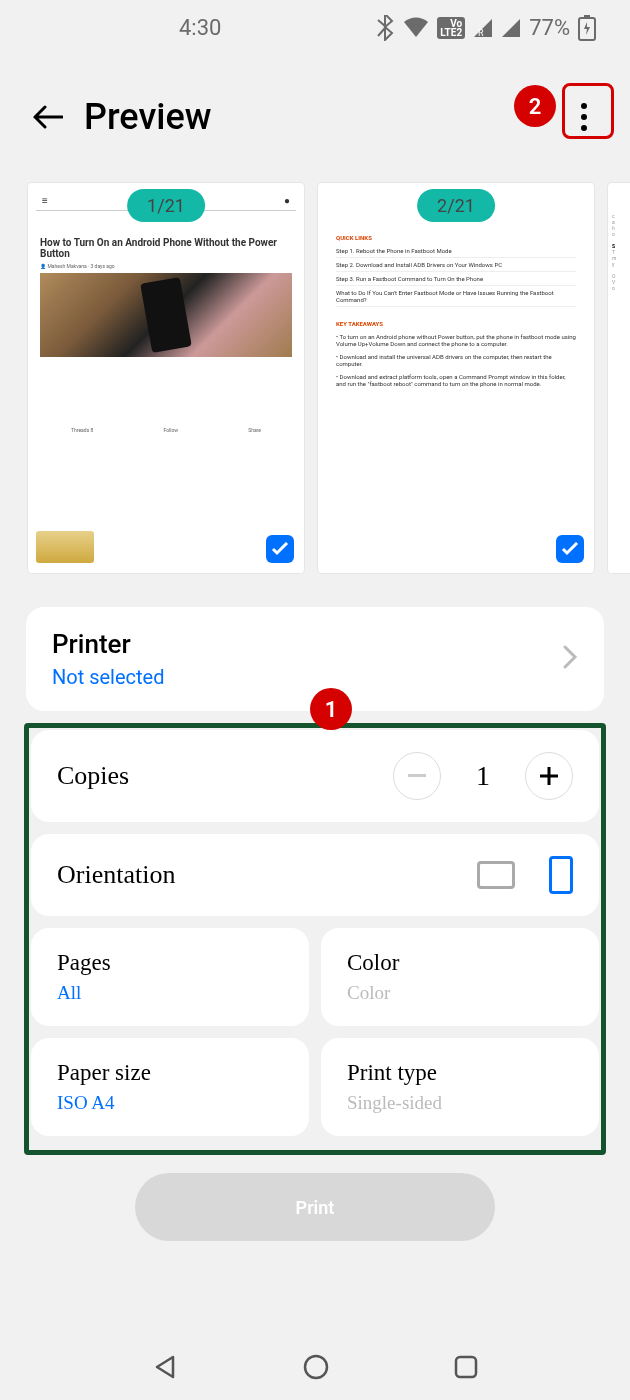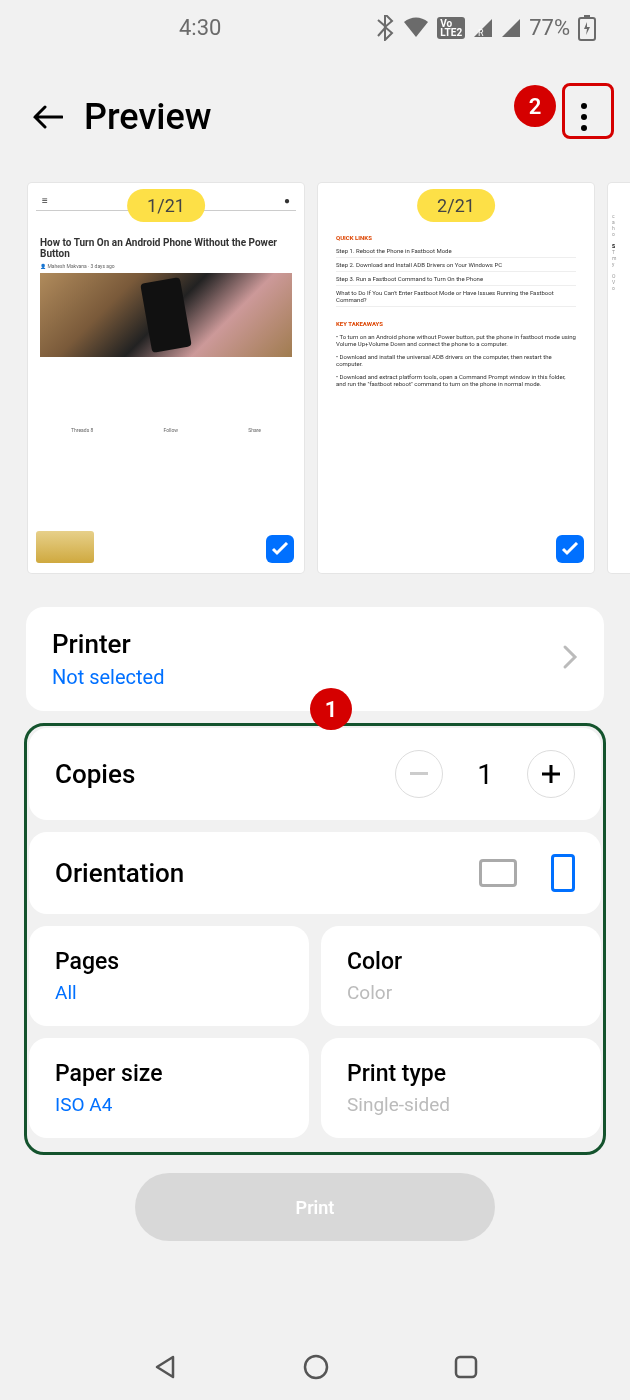--- a/index.html
+++ b/index.html
@@ -73,21 +73,21 @@
     position: relative;
     flex: 0 0 auto;
     padding: 8px;
     font-size: 7px;
     color: #333;
   }
   .page-pill {
     position: absolute;
     top: 6px; left: 50%;
     transform: translateX(-50%);
-    background: #fde047;
+    background: #14b8a6;
     color: #444;
     font-size: 18px;
     padding: 6px 20px;
     border-radius: 20px;
   }
   .page-check {
     position: absolute;
     bottom: 10px; right: 10px;
     width: 28px; height: 28px;
     background: #0070ff;
@@ -118,25 +118,26 @@
     padding: 22px 26px;
     margin-bottom: 12px;
   }
   .printer-card { display:flex; align-items:center; }
   .printer-left .lbl { font-size: 26px; font-weight: 500; }
   .printer-left .val { font-size: 20px; color: #0070ff; margin-top: 6px;}
   .chev { margin-left:auto; color:#bbb; }
   .callout-1 { top: 688px; left: 310px; }
 
   .settings-highlight {
-    border: 3px solid #14532d;
-    border-radius: 20px;
+    border: 5px solid #14532d;
+    border-radius: 4px;
     padding: 2px;
     margin: 0 -2px;
     position:relative;
+    font-family:Liberation Serif, serif;
   }
   .copies-row, .orient-row { display:flex; align-items:center; }
   .row-lbl { font-size: 26px; font-weight: 500; }
   .copies-right { margin-left:auto; display:flex; align-items:center; gap: 22px;}
   .circ-btn {
     width: 48px; height: 48px; border-radius: 50%;
     border: 1px solid #ddd;
     display:flex; align-items:center; justify-content:center;
     font-size: 26px; color:#999;
   }
@@ -186,21 +187,21 @@
 
 <div class="status-bar">
   <span class="time">4:30</span>
   <div class="right">
     <svg width="20" height="26" viewBox="0 0 20 26">
         <path d="M10 1v24l7-7-7-6 7-6-7-7v12L3 5m0 16 7-8" stroke="#6b6b6b" stroke-width="2" fill="none"></path>
       </svg>
     <svg width="26" height="22" viewBox="0 0 26 22">
         <path d="M13 20 25 5C18-1 8-1 1 5Z" fill="#6b6b6b"></path>
       </svg>
-    <span style="background:#6b6b6b;color:#fff;font-size:10px;font-weight:700;padding:2px 3px;border-radius:3px;line-height:9px;">Vo<br>LTE2</span>
+    <span style="background:#6b6b6b;color:#fff;font-size:10px;font-weight:700;padding:2px 3px;border-radius:3px;line-height:9px;text-align:right;">Vo<br>LTE2</span>
     <svg width="20" height="20" viewBox="0 0 20 20">
         <path d="M1 19h18V1Z" fill="#6b6b6b"></path>
         <text x="5" y="18" font-size="9" fill="#fff">R</text>
       </svg>
     <svg width="20" height="20" viewBox="0 0 20 20">
         <path d="M1 19h18V1Z" fill="#6b6b6b"></path>
       </svg>
     <span>77%</span>
     <svg width="18" height="26" viewBox="0 0 18 26">
         <rect x="1" y="3" width="16" height="22" rx="2" fill="none" stroke="#6b6b6b" stroke-width="2"></rect>

